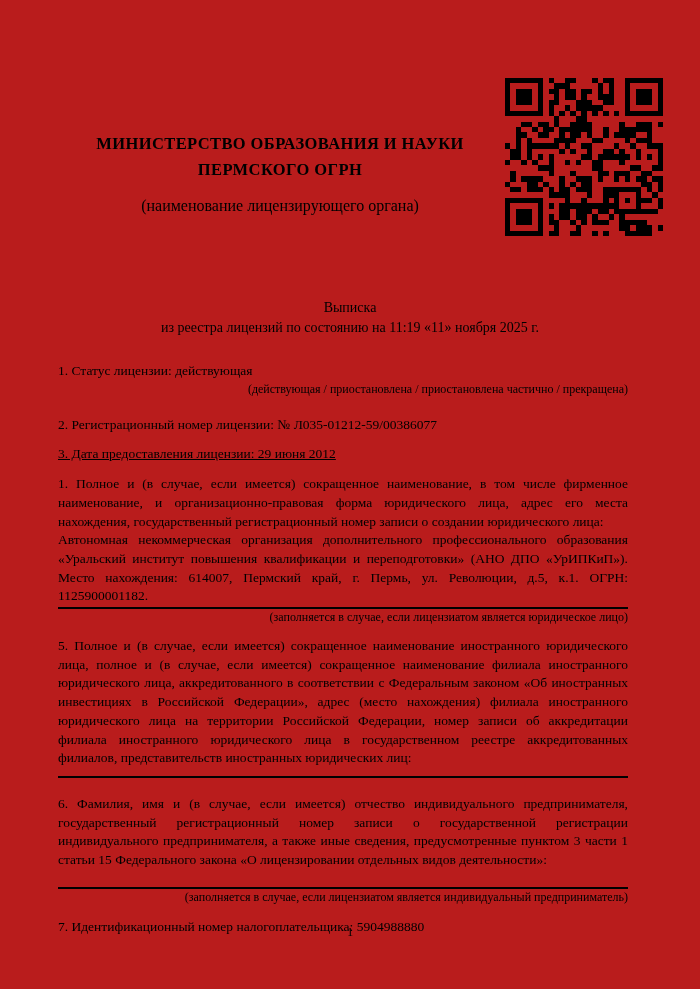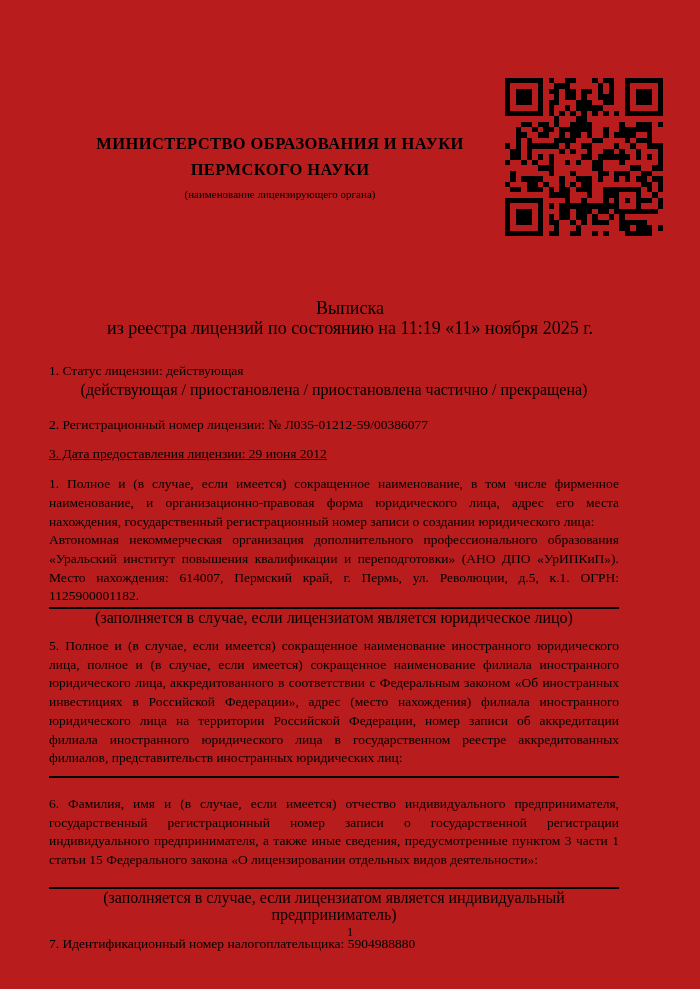--- a/index.html
+++ b/index.html
@@ -27,47 +27,47 @@
     width: 460px;
     text-align: center;
   }
   .ministry-line {
     font-weight: bold;
     font-size: 16.5px;
     line-height: 26px;
     letter-spacing: 0.4px;
   }
   .header-caption {
-    font-size: 11px;
+    font-size: 16px;
     line-height: 14px;
-    margin-top: 4px;
+    margin-top: 16px;
   }
   .title {
     position: absolute;
     top: 298px;
     left: 0;
     width: 700px;
     text-align: center;
-    font-size: 18px;
+    font-size: 14px;
     line-height: 20px;
   }
   .content {
     position: absolute;
     top: 362px;
-    left: 49px;
+    left: 58px;
     width: 570px;
     font-size: 13.5px;
     line-height: 18.7px;
   }
   .content p { margin: 0; }
   .just { text-align: justify; }
   .caption {
-    font-size: 16px;
+    font-size: 12px;
     line-height: 17px;
-    text-align: center;
+    text-align: right;
   }
   .rule { border-top: 2px solid #000; height: 0; }
   .m2 { margin-top: 18px; }
   .m3 { margin-top: 11px; text-decoration: underline; }
   .m4 { margin-top: 11px; }
   .m5 { margin-top: 11px; }
   .m6 { margin-top: 17px; }
   .m7 { margin-top: 12px; }
   .rule-g4 { margin-top: 1px; }
   .rule-g5 { margin-top: 8px; }
@@ -498,21 +498,21 @@
         <rect x="22" y="28" width="1" height="1"></rect>
         <rect x="23" y="28" width="1" height="1"></rect>
         <rect x="24" y="28" width="1" height="1"></rect>
         <rect x="25" y="28" width="1" height="1"></rect>
         <rect x="26" y="28" width="1" height="1"></rect>
       </svg>
   </div>
 
   <div class="header">
     <div class="ministry-line">МИНИСТЕРСТВО ОБРАЗОВАНИЯ И НАУКИ</div>
-    <div class="ministry-line">ПЕРМСКОГО НАУКИ</div>
+    <div class="ministry-line">ПЕРМСКОГО ОГРН</div>
     <div class="header-caption">(наименование лицензирующего органа)</div>
   </div>
 
   <div class="title">
     <div>Выписка</div>
     <div>из реестра лицензий по состоянию на 11:19 «11» ноября 2025 г.</div>
   </div>
 
   <div class="content">
 

